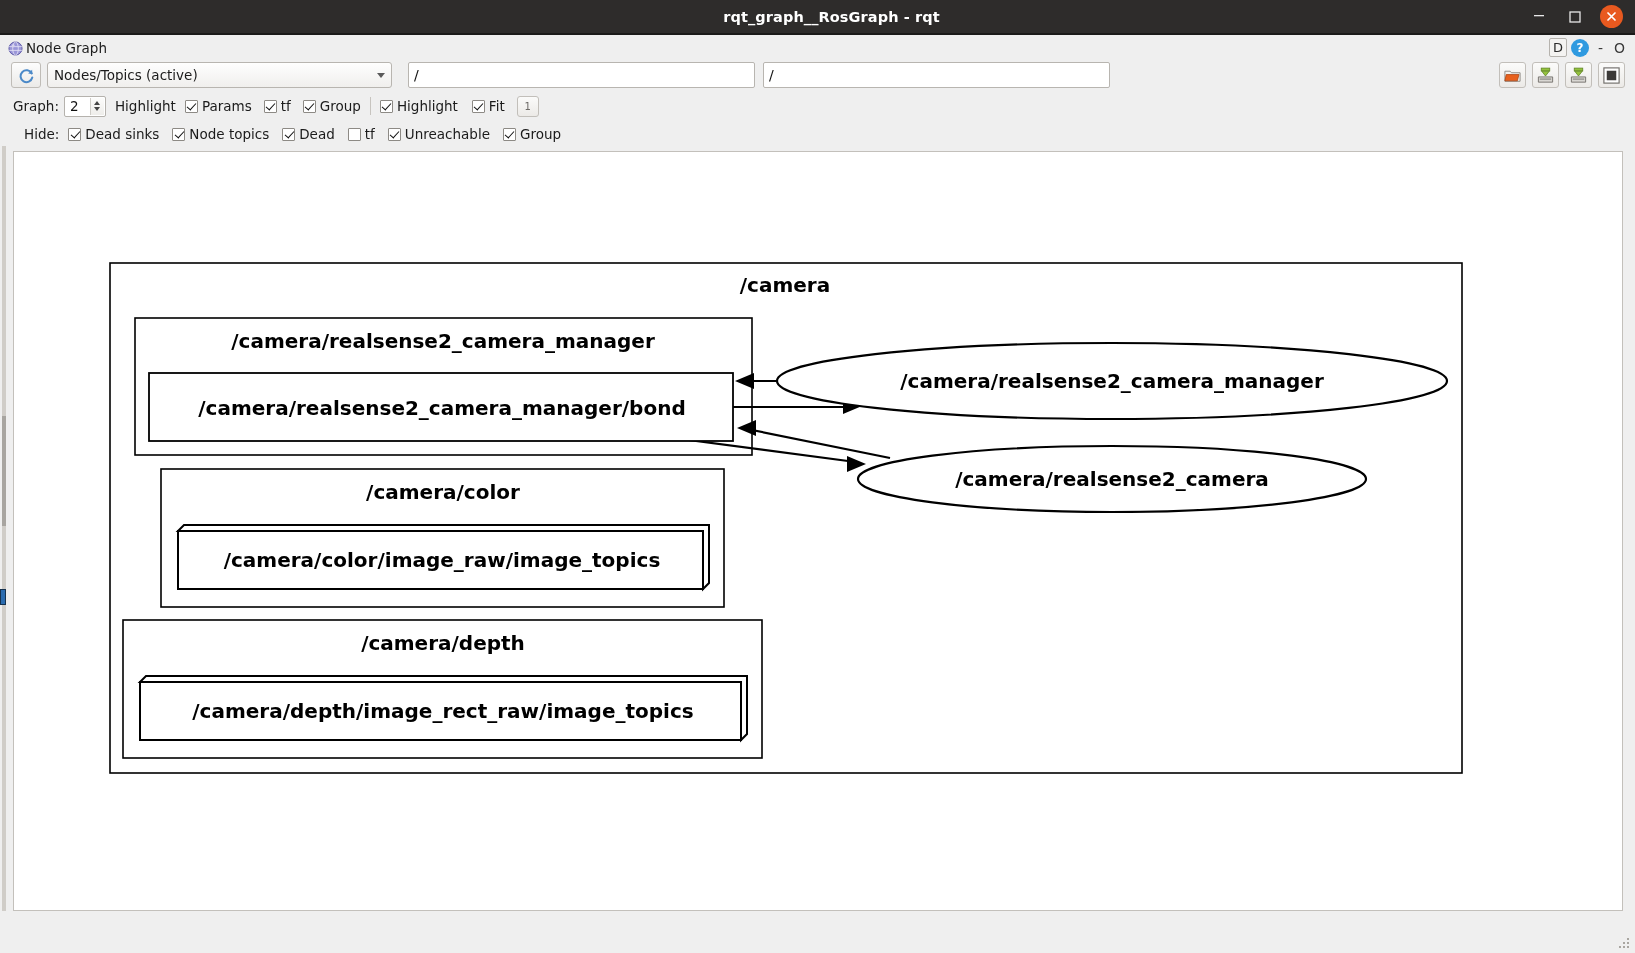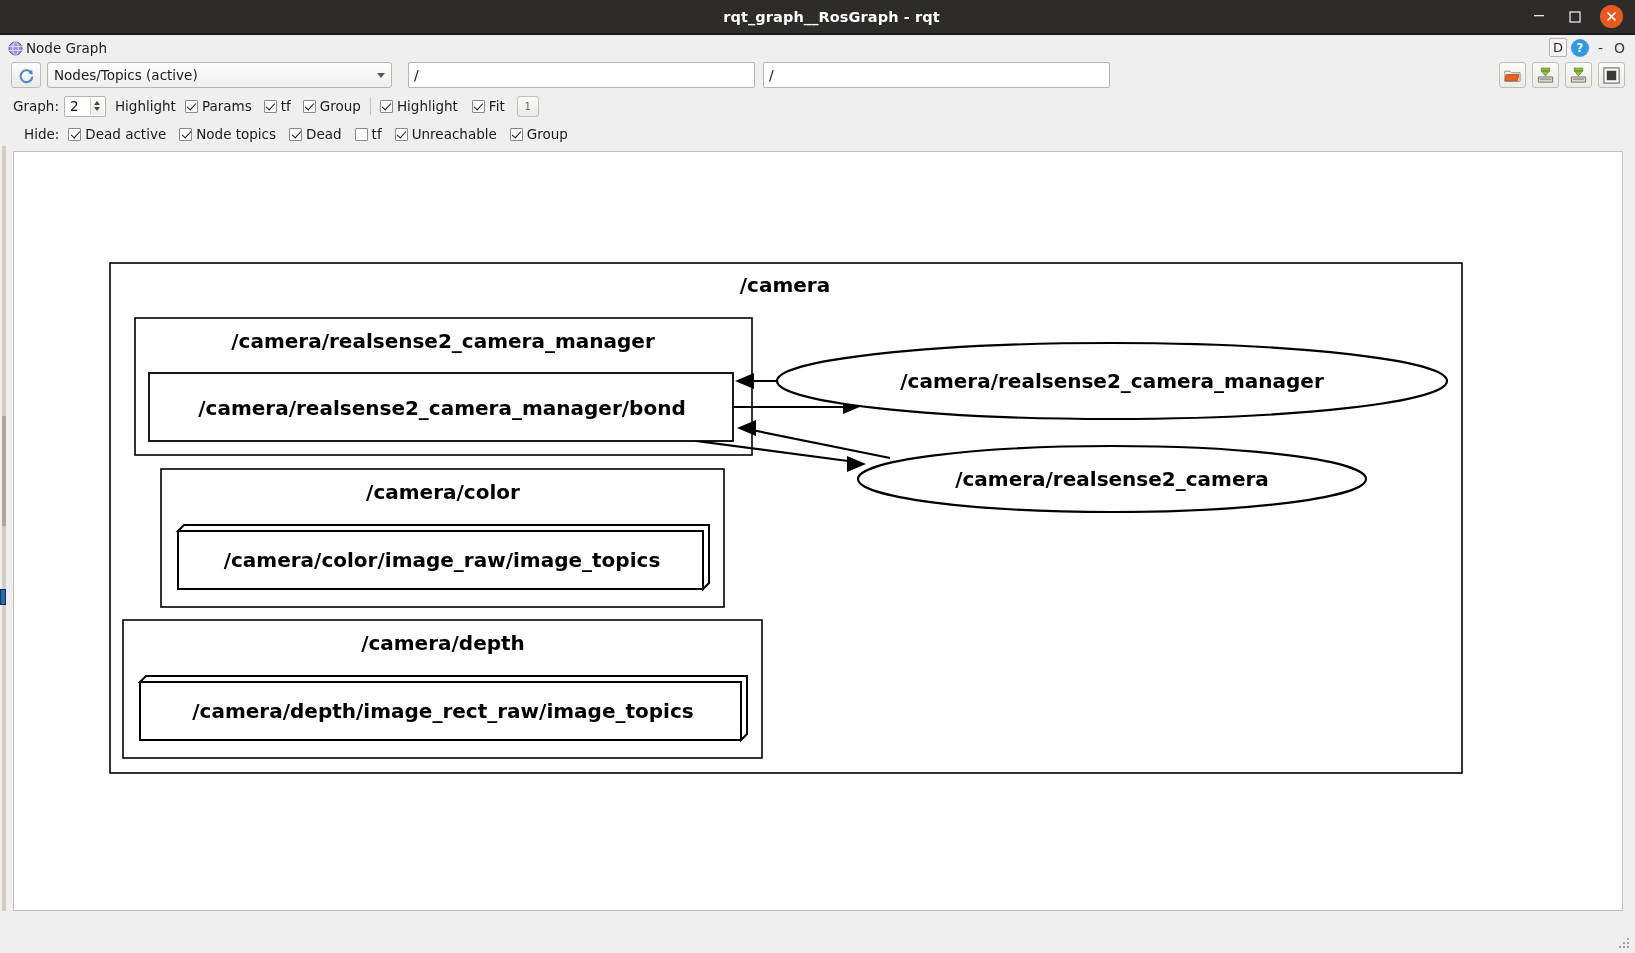--- a/index.html
+++ b/index.html
@@ -371,21 +371,21 @@
   <span class="onebtn">1</span>
 </div>
 
 <div class="toolbar-row3">
   <span style="width:13px"></span>
   <span class="lbl">Hide:</span>
   <span style="width:9px"></span>
 
   <span class="cbx">
     <span class="box checked"></span>
-    <span>Dead active</span>
+    <span>Dead sinks</span>
   </span>
   <span style="width:13px"></span>
   <span class="cbx">
     <span class="box checked"></span>
     <span>Node topics</span>
   </span>
   <span style="width:13px"></span>
   <span class="cbx">
     <span class="box checked"></span>
     <span>Dead</span>

